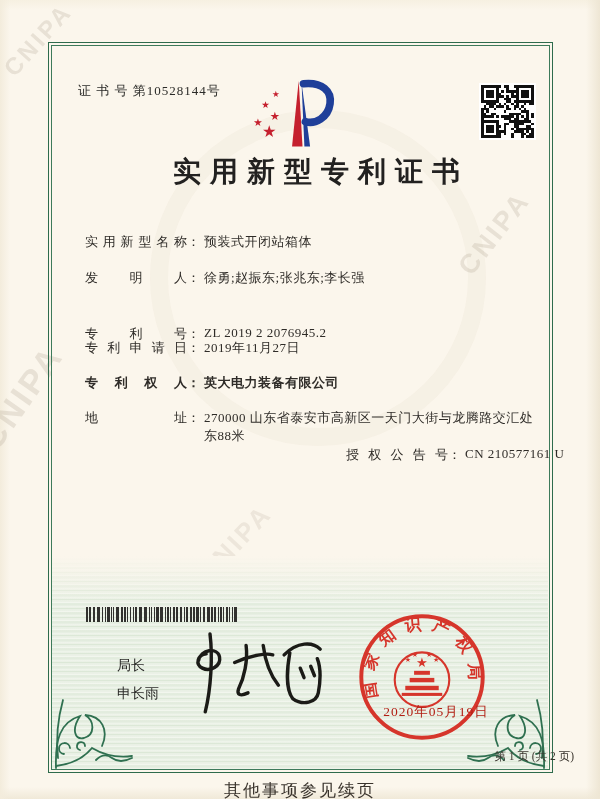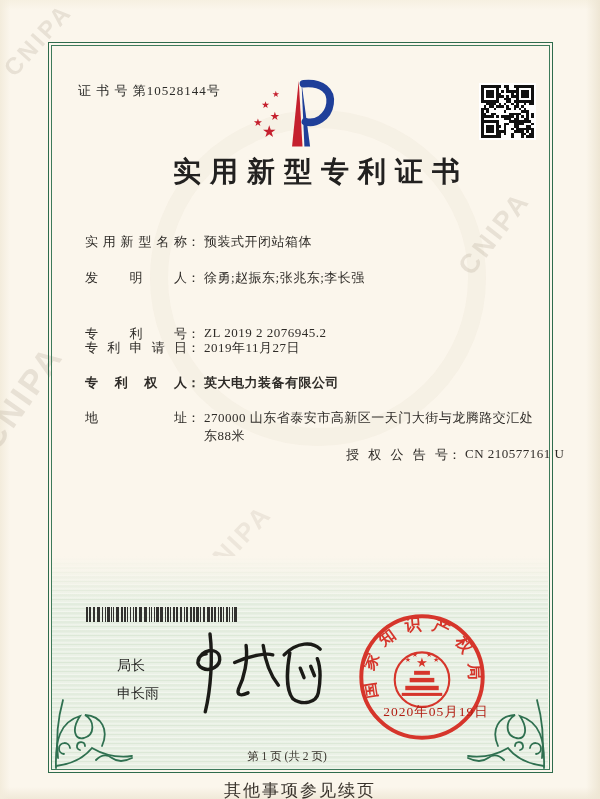--- a/index.html
+++ b/index.html
@@ -43,21 +43,21 @@
       color:#39332c;text-align:justify;}
   .paras p{margin:0;text-indent:2em;}
   
   .barcode{position:absolute;left:86px;top:607px;width:152px;height:15px;}
   .signer{position:absolute;left:86px;top:652px;font-family:Liberation Mono, monospace;
       font-size:14px;color:#2a2a28;line-height:28px;margin-left:31px;}
   .sig{position:absolute;left:172px;top:628px;}
   .seal{position:absolute;left:356px;top:611px;width:132px;height:132px;opacity:.93;}
   .seal-date{position:absolute;left:366px;top:703px;width:140px;text-align:center;
       font-size:13.5px;color:#b22015;letter-spacing:1px;}
-  .page-no{position:absolute;left:0;top:749px;width:574px;text-align:center;font-size:11.5px;color:#3a352e;}
+  .page-no{position:absolute;left:0;top:749px;width:574px;text-align:right;font-size:11.5px;color:#3a352e;}
   .cont-note{position:absolute;left:0;top:779px;width:600px;text-align:center;font-size:17px;color:#39332c;letter-spacing:2px;}
 </style>
 </head>
 <body>
 
 <div id="page">
 
   <div class="wm-circle"></div>
   <div class="wm" style="left:-6px;top:26px;font-size:24px;transform:rotate(-48deg);">CNIPA</div>
   <div class="wm" style="left:446px;top:218px;font-size:27px;transform:rotate(-52deg);">CNIPA</div>

